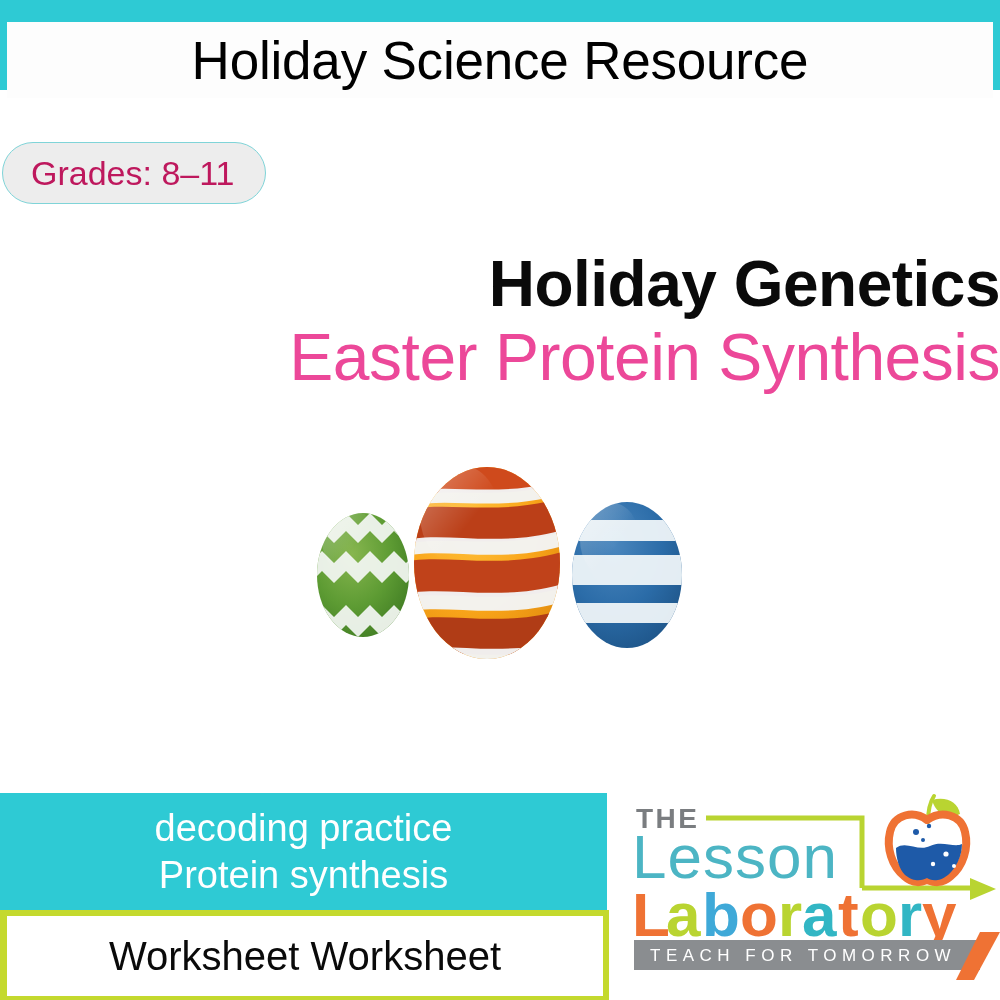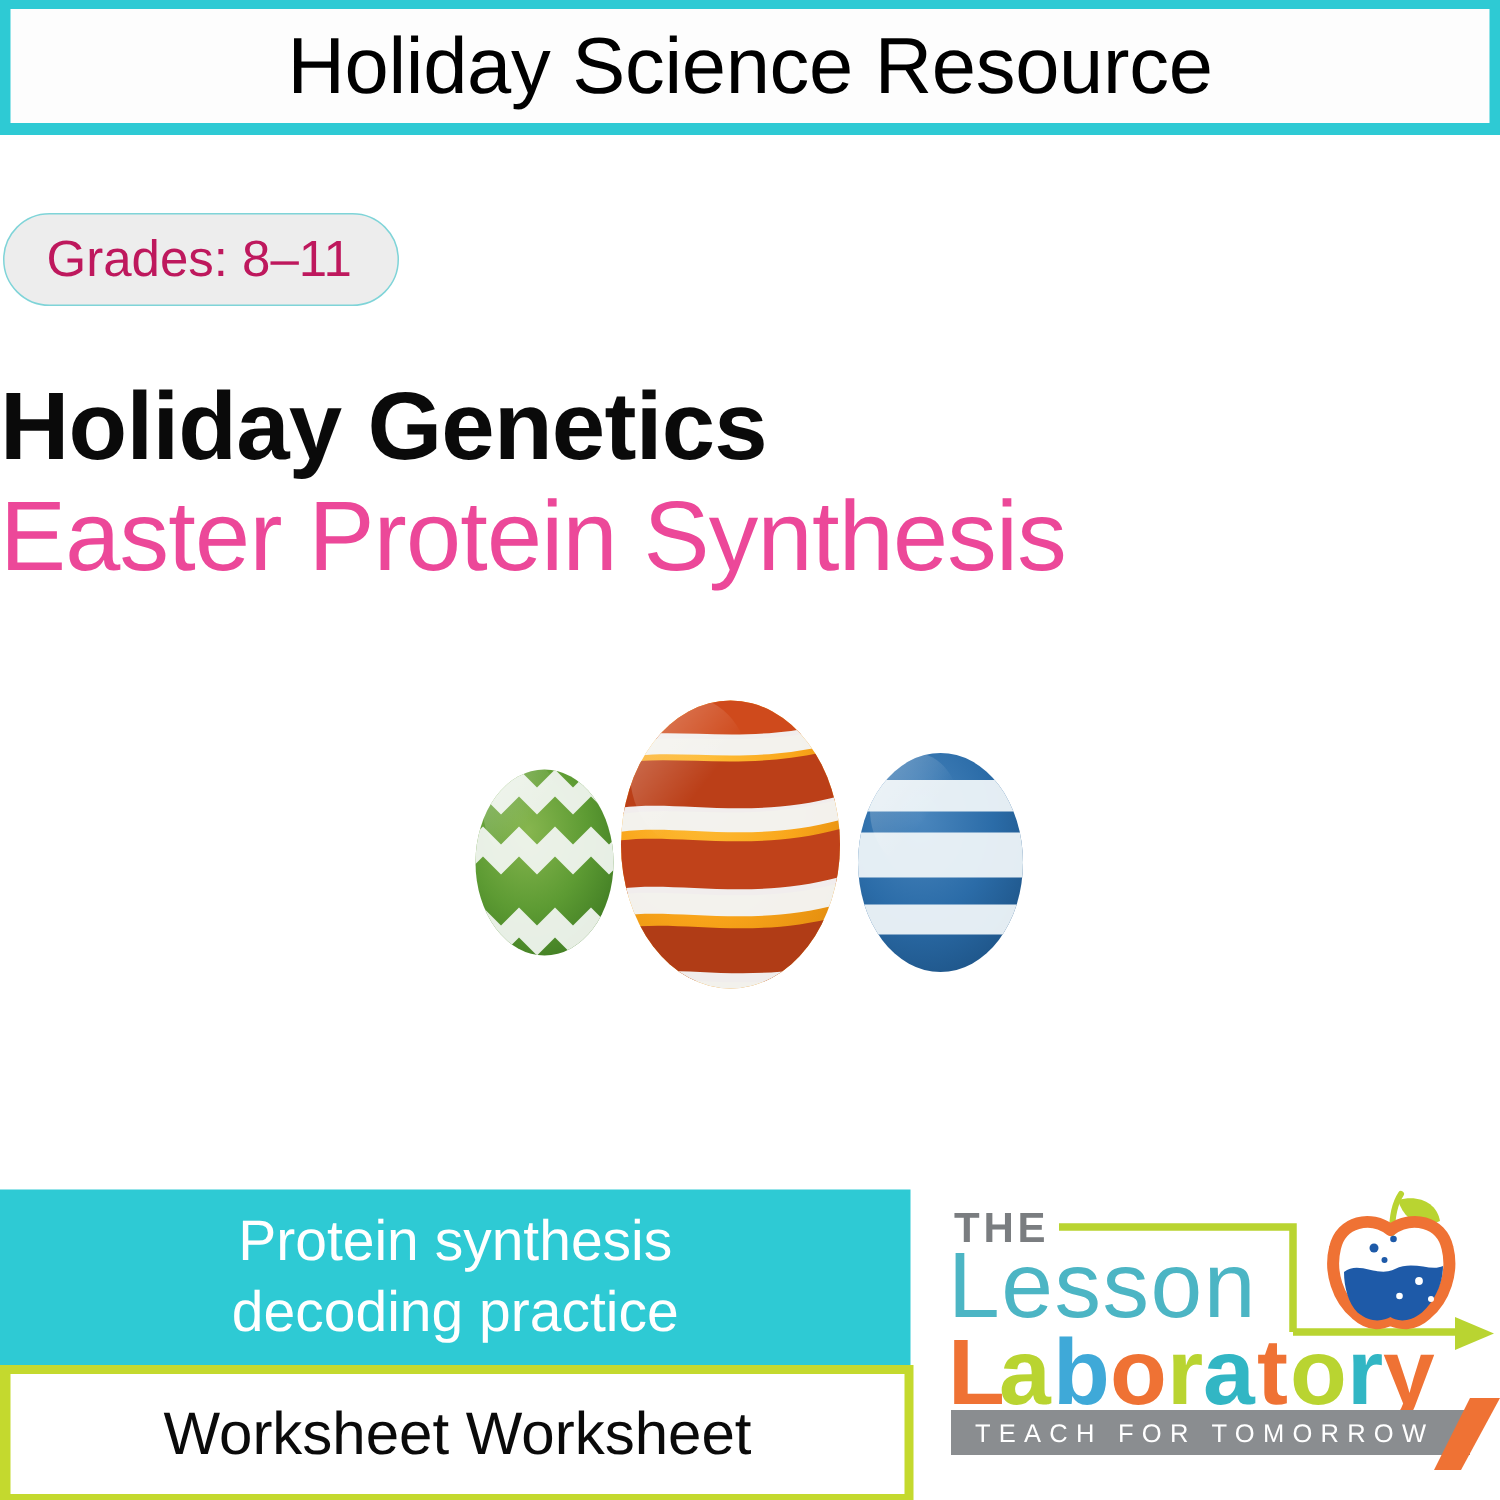--- a/index.html
+++ b/index.html
@@ -27,20 +27,21 @@
     padding: 6px 7px 8px 7px;
   }
   .header-inner {
     width: 100%;
     height: 100%;
     background: #fdfdfd;
     display: flex;
     align-items: center;
     justify-content: center;
     box-sizing: border-box;
+    margin-top: 16px;
   }
   .header-title {
     font-size: 53px;
     font-weight: 400;
     color: #000000;
     letter-spacing: -0.2px;
     line-height: 1;
     white-space: nowrap;
   }
 
@@ -64,21 +65,21 @@
     white-space: nowrap;
     line-height: 1;
   }
 
   
   .title-block {
     position: absolute;
     left: 0;
     top: 252px;
     width: 1000px;
-    text-align: left;
+    text-align: right;
   }
   .title-main {
     font-size: 64px;
     font-weight: 700;
     color: #0a0a0a;
     line-height: 1.02;
     letter-spacing: -0.5px;
     white-space: nowrap;
   }
   .title-sub {
@@ -243,22 +244,22 @@
         <path d="M102,96 C144,84 200,106 272,82 L272,98 C200,122 144,100 102,112 Z" fill="#f2f5f6" opacity="0.96"></path>
         <path d="M100,150 C144,138 200,160 272,136 L272,154 C200,178 144,156 100,168 Z" fill="#f2f5f6" opacity="0.96"></path>
         <path d="M106,206 C150,194 200,216 272,192 L272,208 C200,232 150,210 106,222 Z" fill="#f2f5f6" opacity="0.96"></path>
         <ellipse cx="160" cy="70" rx="40" ry="50" fill="url(#gShineG)"></ellipse>
       </g>
     </g>
   </svg>
 </div>
 
 <div class="footer-teal">
+  <div class="footer-teal-line">decoding practice</div>
   <div class="footer-teal-line">Protein synthesis</div>
-  <div class="footer-teal-line">decoding practice</div>
 </div>
 
 <div class="footer-white">
   <div class="footer-white-label">Worksheet Worksheet</div>
 </div>
 
 <div class="logo">
   <svg viewBox="0 0 388 200" xmlns="http://www.w3.org/2000/svg">
 
     <text id="lg-the" x="8" y="38" font-family="Liberation Sans, sans-serif" font-size="28" font-weight="700" letter-spacing="2.5" fill="#7a7d80">THE</text>

